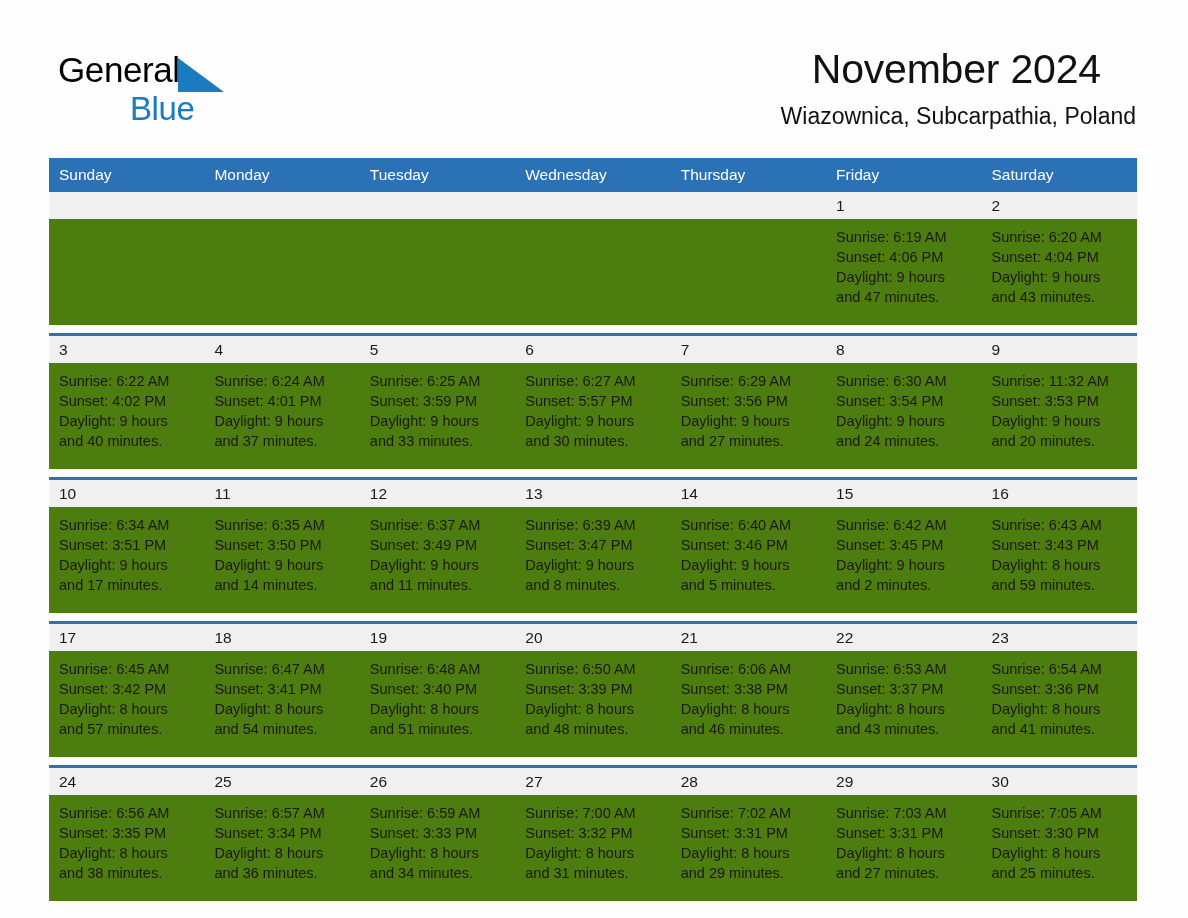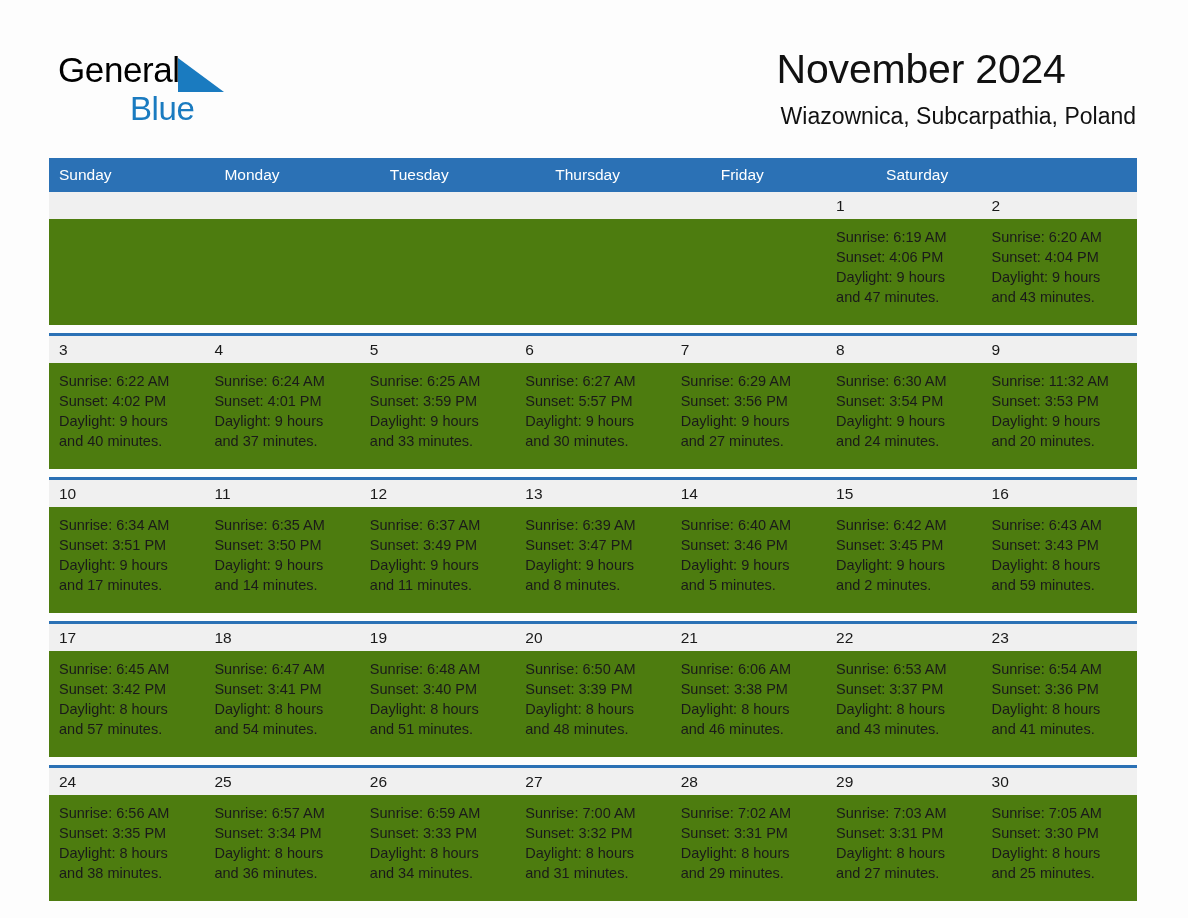--- a/index.html
+++ b/index.html
@@ -49,21 +49,21 @@
     color: #1a7bc0;
     letter-spacing: -0.4px;
     margin-left: 72px;
     display: block;
     margin-top: -4px;
   }
   .title-block {
     position: absolute;
     right: 52px;
     top: 44px;
-    text-align: left;
+    text-align: center;
   }
   .month-title {
     font-size: 41px;
     line-height: 50px;
     font-weight: normal;
     color: #111111;
     margin: 0;
     letter-spacing: -0.2px;
   }
   .location-title {
@@ -80,21 +80,20 @@
     left: 49px;
     top: 158px;
     width: 1088px;
   }
   .cal-row {
     display: flex;
     width: 100%;
   }
   .cal-head {
     background: #2b71b5;
-    gap: 10px;
   }
   .cal-head .cell {
     color: #ffffff;
     font-size: 15.5px;
     line-height: 17px;
     padding: 8px 0 9px 10px;
   }
   .cell {
     width: 155.43px;
     box-sizing: border-box;
@@ -154,20 +153,21 @@
   </div>
 
 </div>
 
 <div class="calendar">
 
   <div class="cal-row cal-head">
     <div class="cell">Sunday</div>
     <div class="cell">Monday</div>
     <div class="cell">Tuesday</div>
+    <div class="cell">Wednesday</div>
     <div class="cell">Thursday</div>
     <div class="cell">Friday</div>
     <div class="cell">Saturday</div>
   </div>
 
   <div class="week first">
     <div class="week-dates">
       <div class="cell"></div>
       <div class="cell"></div>
       <div class="cell"></div>

